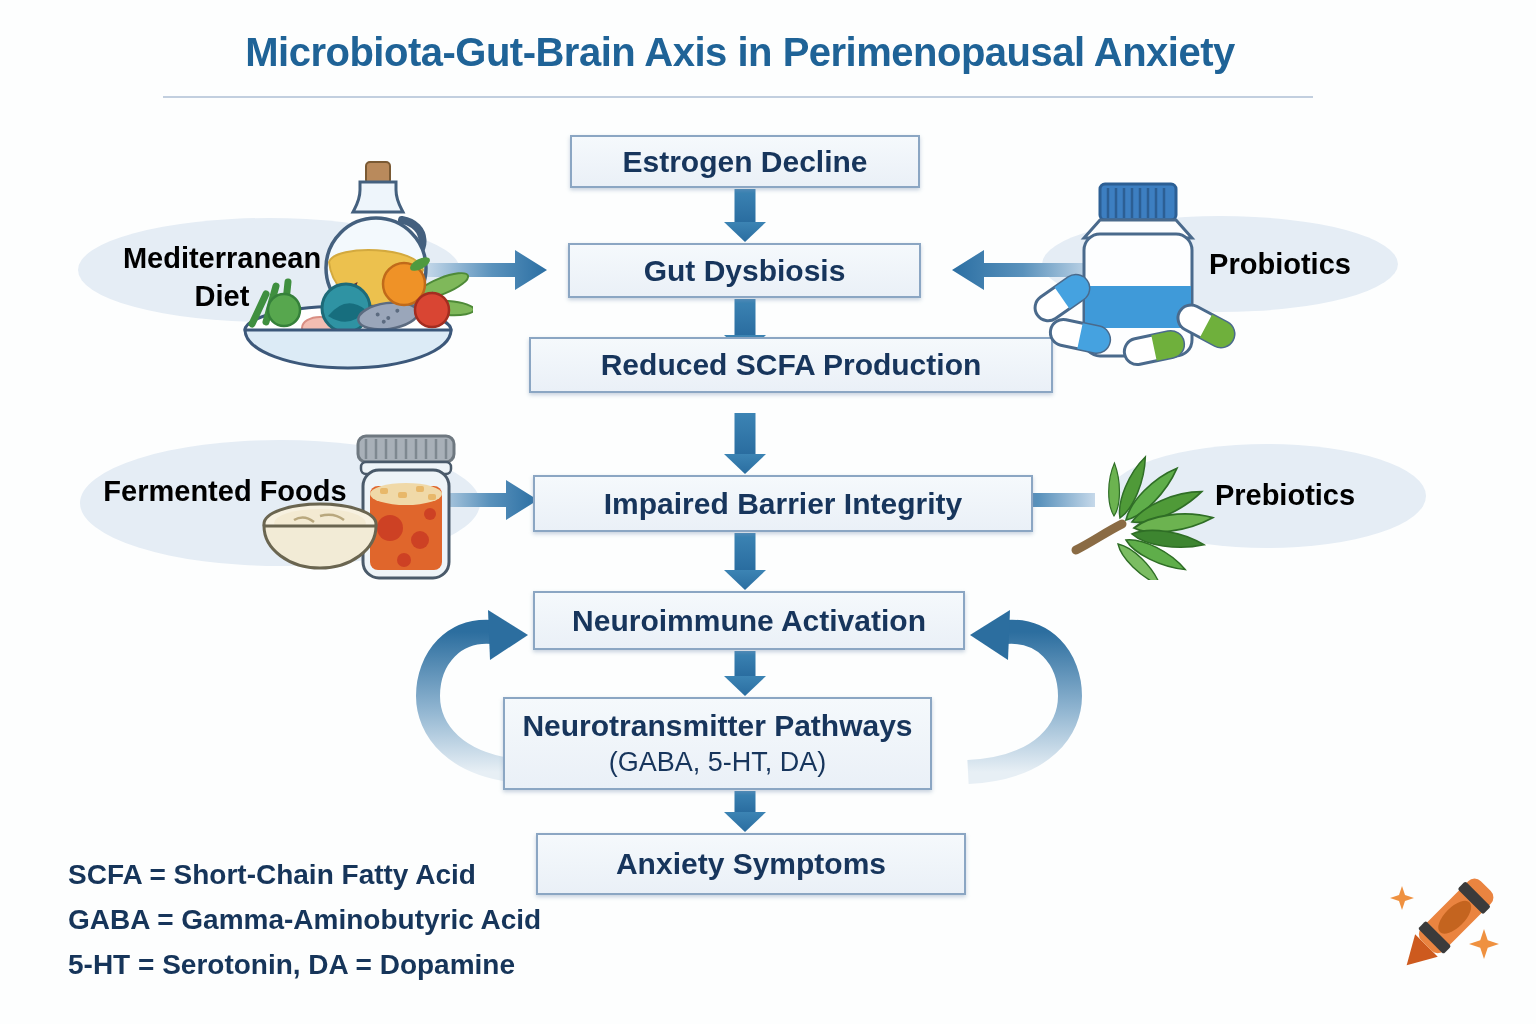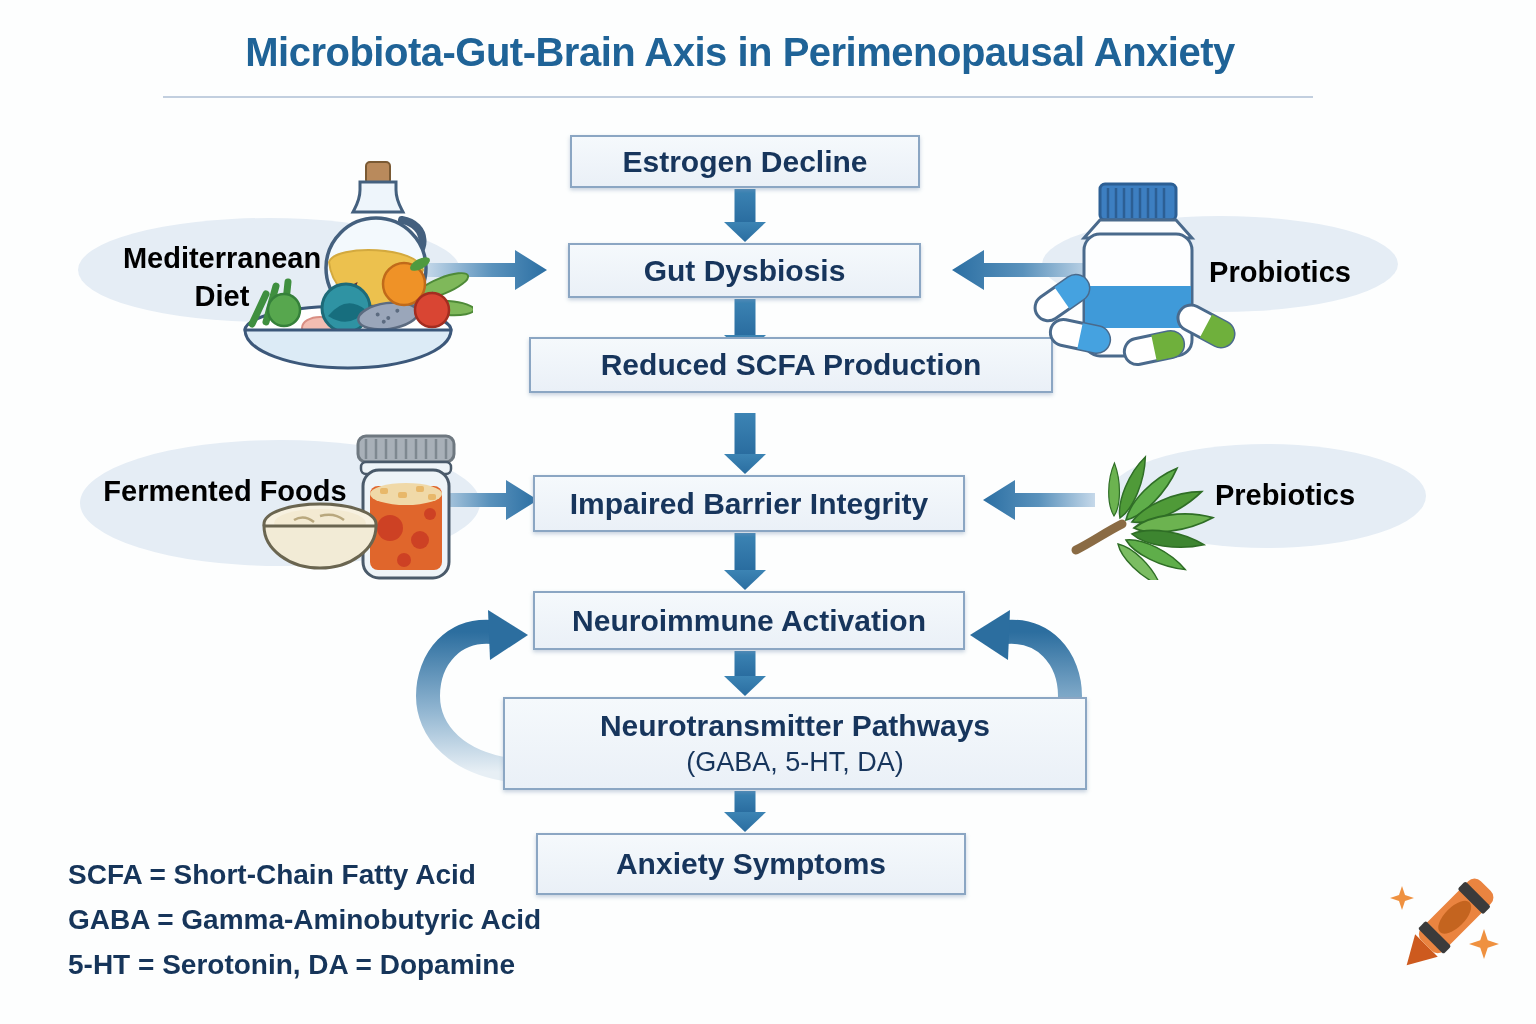--- a/index.html
+++ b/index.html
@@ -52,27 +52,27 @@
 
   <div class="flow-box" style="left:570px;top:135px;width:350px;height:53px">
       <span>Estrogen Decline</span>
     </div>
   <div class="flow-box" style="left:568px;top:243px;width:353px;height:55px">
       <span>Gut Dysbiosis</span>
     </div>
   <div class="flow-box" style="left:529px;top:337px;width:524px;height:56px">
       <span>Reduced SCFA Production</span>
     </div>
-  <div class="flow-box" style="left:533px;top:475px;width:432px;height:57px">
+  <div class="flow-box" style="left:533px;top:475px;width:500px;height:57px">
       <span>Impaired Barrier Integrity</span>
     </div>
   <div class="flow-box" style="left:533px;top:591px;width:432px;height:59px">
       <span>Neuroimmune Activation</span>
     </div>
-  <div class="flow-box" style="left:503px;top:697px;width:584px;height:93px">
+  <div class="flow-box" style="left:503px;top:697px;width:429px;height:93px">
     <span>Neurotransmitter Pathways</span>
     <span class="flow-sub">(GABA, 5-HT, DA)</span>
   </div>
   <div class="flow-box" style="left:536px;top:833px;width:430px;height:62px">
       <span>Anxiety Symptoms</span>
     </div>
 
   <svg class="arr" style="left:724px;top:189px" width="42" height="53" viewBox="0 0 42 53">
       <defs>
         <linearGradient id="gd1" x1="0" y1="0" x2="0" y2="1">
@@ -195,21 +195,21 @@
         </linearGradient>
       </defs>
     <g transform="translate(150,0) scale(-1,1)">
       <path d="M132,172 C55,168 30,128 30,96 C30,60 55,25 102,33" fill="none" stroke="url(#gcr)" stroke-width="24"></path>
       <polygon points="90,10 130,35 92,60" fill="#2c6e9f"></polygon>
     </g>
   </svg>
 
   <div class="side-label" style="left:106px;top:240px;width:232px">Mediterranean Diet</div>
   <div class="side-label nowrap" style="left:100px;top:473px;width:250px">Fermented Foods</div>
-  <div class="side-label nowrap" style="left:1190px;top:254px;width:180px">Probiotics</div>
+  <div class="side-label nowrap" style="left:1190px;top:246px;width:180px">Probiotics</div>
   <div class="side-label nowrap" style="left:1195px;top:477px;width:180px">Prebiotics</div>
 
   <svg class="illus" style="left:228px;top:158px" width="245" height="215" viewBox="0 0 245 215">
     <rect x="138" y="4" width="24" height="22" rx="4" fill="#b98a5c" stroke="#7a5a34" stroke-width="2"></rect>
     <path d="M132,24 h36 v8 c0,10 4,16 7,22 h-50 c3,-6 7,-12 7,-22 z" fill="#eef5fb" stroke="#44607e" stroke-width="3"></path>
     <path d="M174,62 c26,4 28,36 2,40" fill="none" stroke="#44607e" stroke-width="8" stroke-linecap="round"></path>
     <circle cx="148" cy="110" r="50" fill="#f3f9fd" stroke="#44607e" stroke-width="3.5"></circle>
     <path d="M101,104 a48,48 0 0 0 94,8 c-4,-24 -88,-26 -94,-8 z" fill="#ecc14e" stroke="#d3a93e" stroke-width="2"></path>
     <g stroke="#4e8a38" stroke-width="2" fill="#7fb85a">
       <ellipse cx="214" cy="128" rx="28" ry="8" transform="rotate(-22 214 128)"></ellipse>

